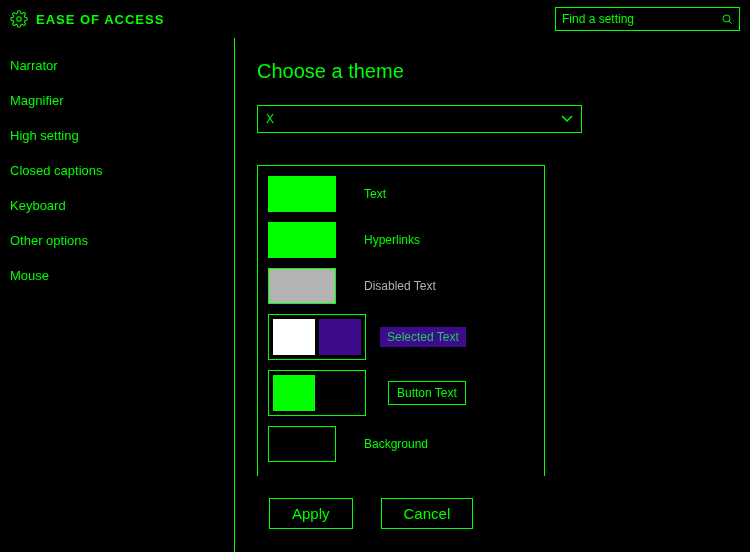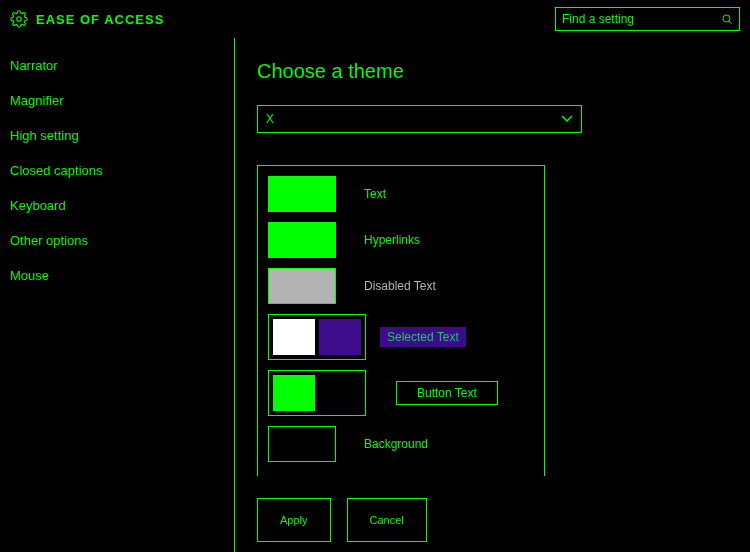--- a/index.html
+++ b/index.html
@@ -117,41 +117,42 @@
     .selected-text-tag {
       background: #3c0c8c;
       color: #22c55e;
       border: 1px solid #3c0c8c;
       padding: 2px 6px;
       font-size: 12px;
       margin-left: 8px;
     }
     .button-text-tag {
       border: 1px solid #00ff00;
-      padding: 4px 20px;
-      font-size: 12px;
-      margin-left: 24px;
+      padding: 4px 8px;
+      font-size: 12px;
+      margin-left: 16px;
     }
     .bg-swatch {
       width: 68px;
       height: 36px;
       border: 1px solid #00ff00;
     }
     .action-row {
       display: flex;
       gap: 16px;
       margin-top: 22px;
     }
     .btn {
       border: 1px solid #00ff00;
       background: transparent;
       color: #00ff00;
-      padding: 15px 22px;
+      padding: 6px 22px;
       cursor: pointer;
-      font-size: 11px;
+      font-size: 15px;
+      margin-left: 12px;
     }
     svg { display: block; }
   </style>
 </head>
 <body>
 
 <div class="header">
   <div class="header-left">
     <span>
       <svg width="18" height="18" viewBox="0 0 24 24" fill="none" stroke="#00ff00" stroke-width="1.5">

